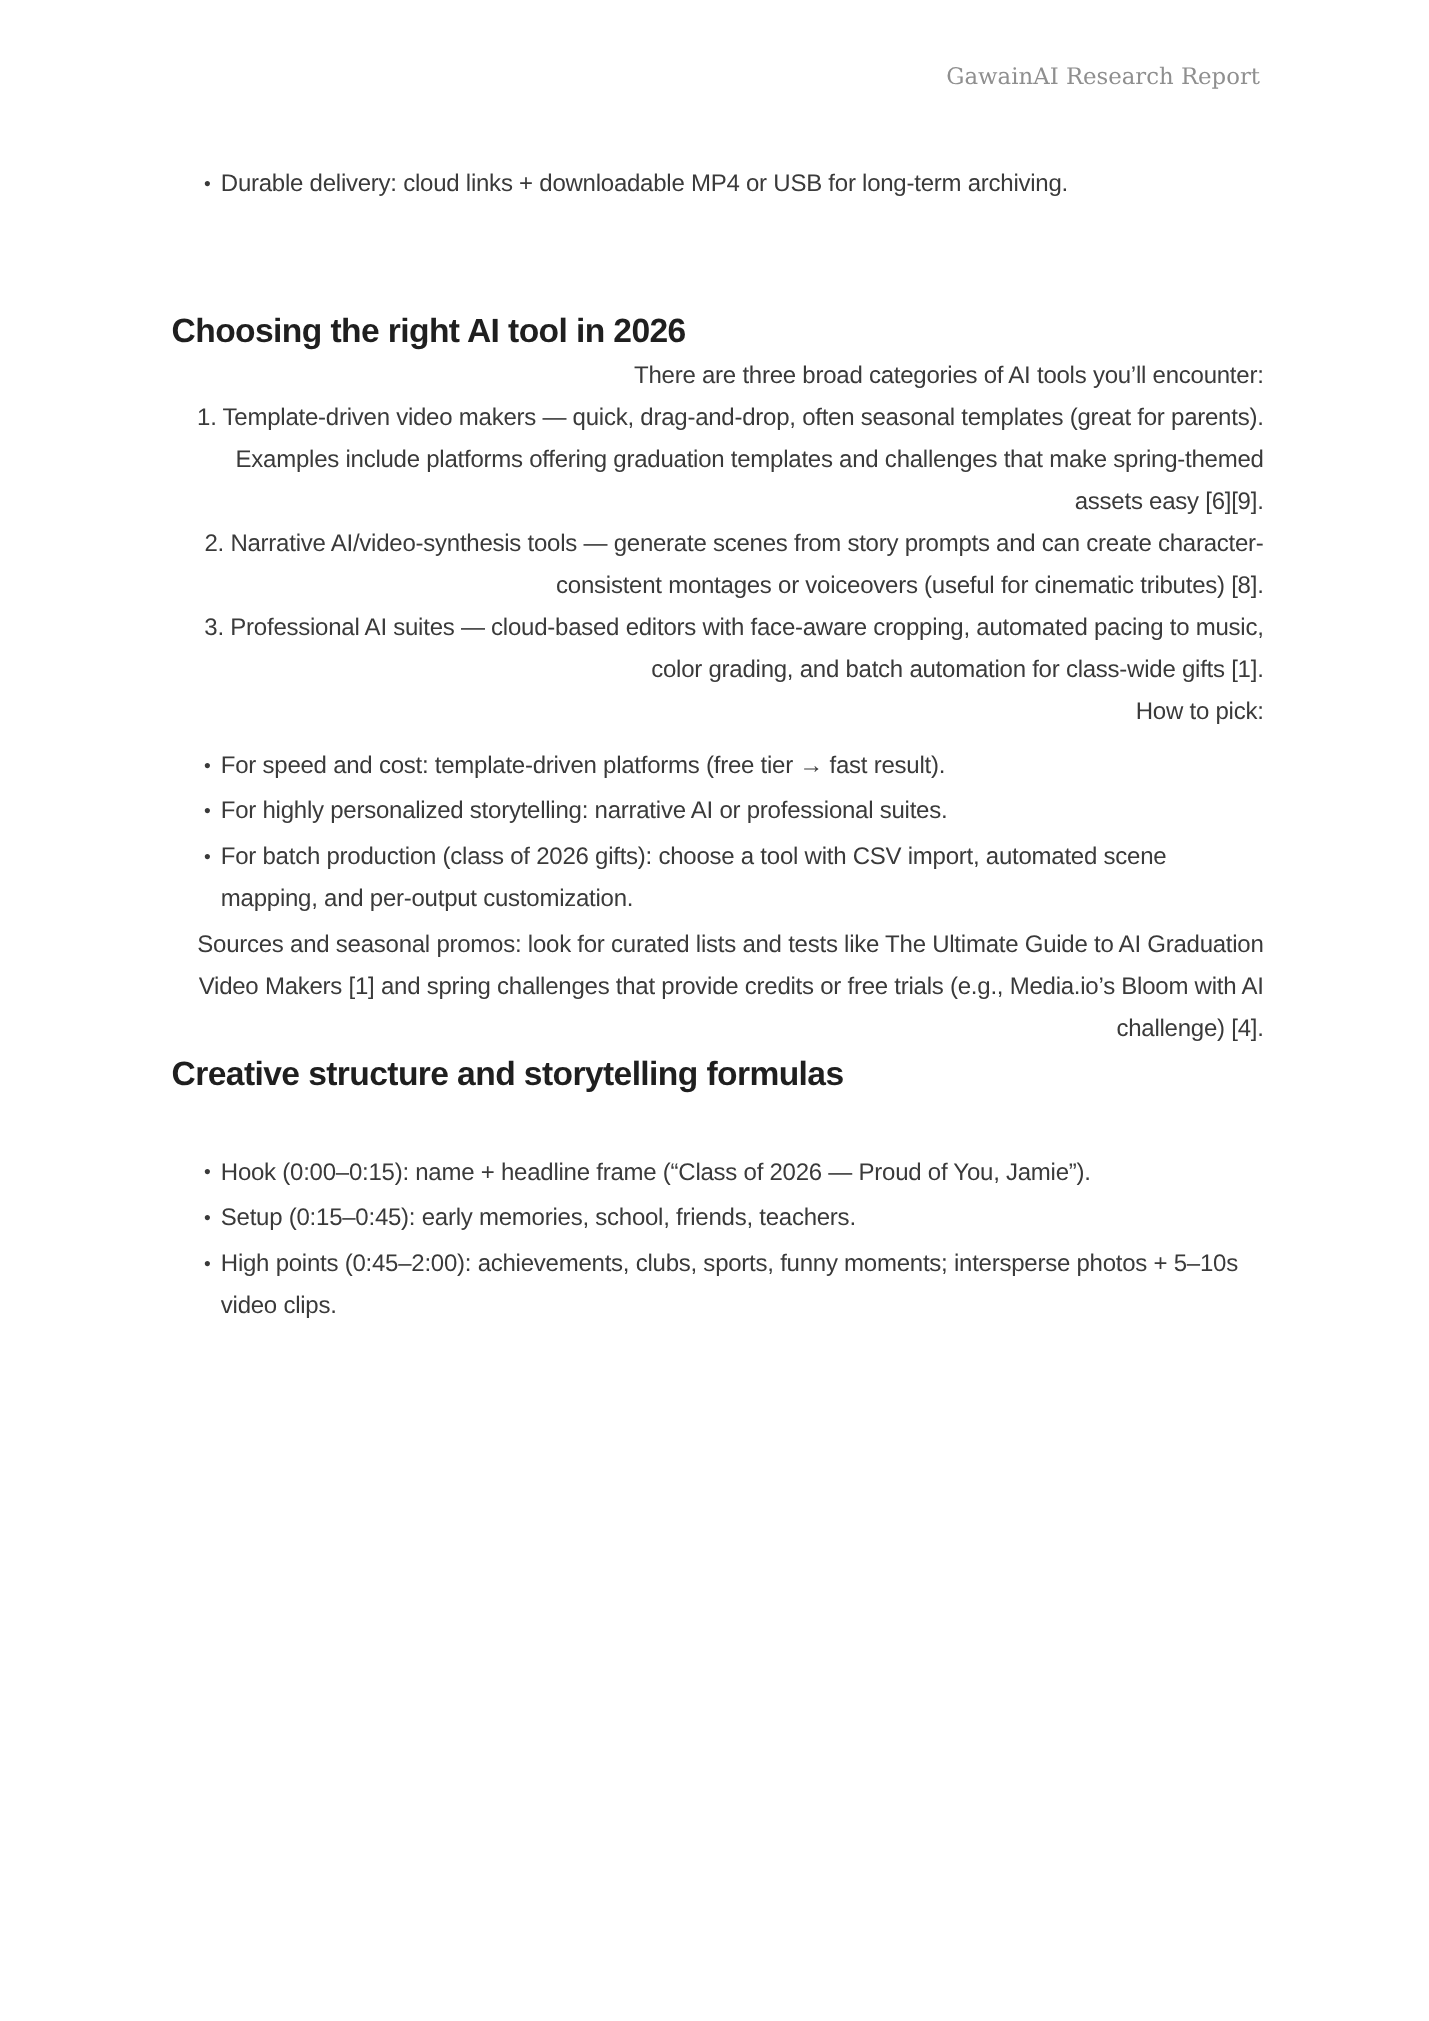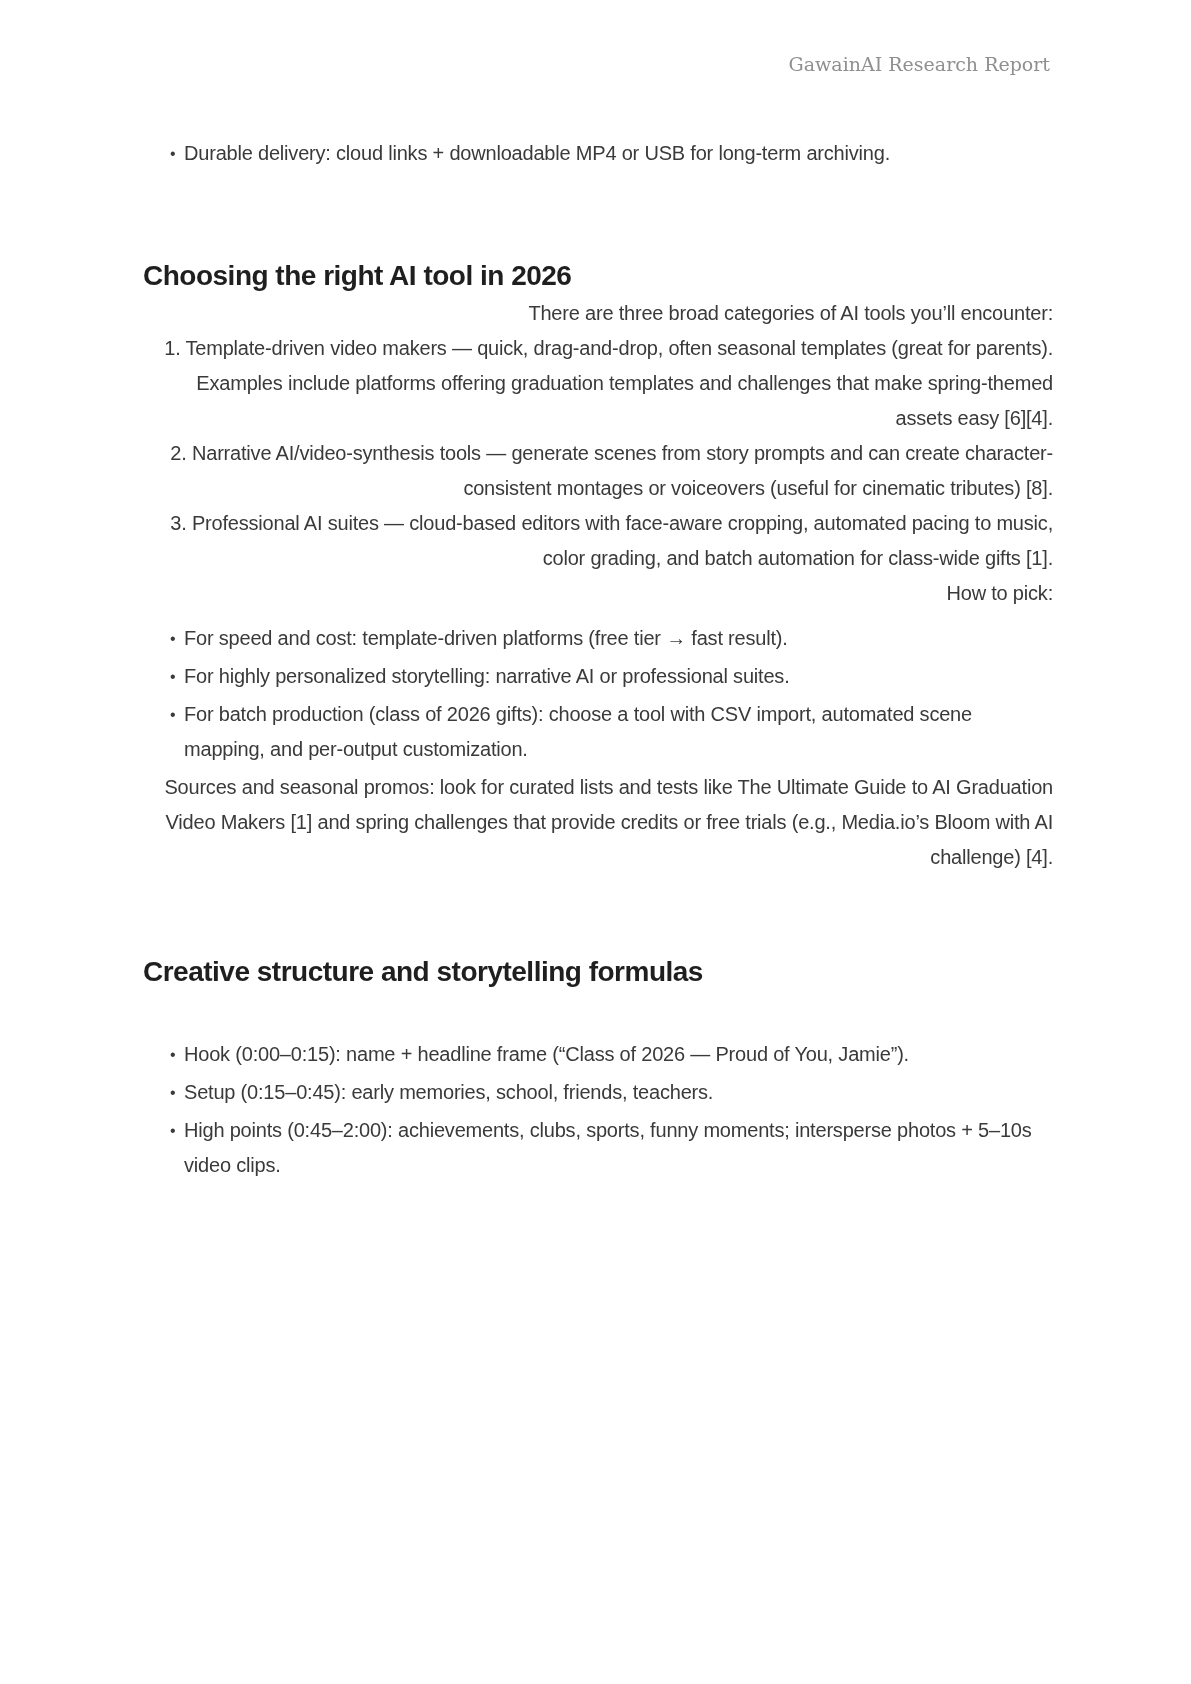--- a/index.html
+++ b/index.html
@@ -62,21 +62,21 @@
     width: 14px;
     margin-left: 27px;
     font-size: 16px;
     line-height: 35px;
     color: #3a3a3a;
   }
   .bullet-item .bullet-text {
     flex: 1 1 auto;
   }
   .p-sources { margin-top: 42px; }
-  .h2-second { margin-top: 77px; }
+  .h2-second { }
   .p-structure { margin-top: 63px; }
   .doc-footer {
     position: absolute;
     top: 1596px;
     left: 0;
     width: 100%;
     text-align: center;
     font-family: "DejaVu Serif", serif;
     font-size: 24px;
     line-height: 24px;
@@ -94,21 +94,21 @@
 
     <div class="bullet-item intro-bullet">
       <span class="dot">•</span>
       <span class="bullet-text">Durable delivery: cloud links + downloadable MP4 or USB for long-term archiving.</span>
     </div>
 
     <h2 class="h2-first">Choosing the right AI tool in 2026</h2>
 
     <p class="p-categories">There are three broad categories of AI tools you’ll encounter:</p>
 
-    <p class="num-item-1">1. Template-driven video makers — quick, drag-and-drop, often seasonal templates (great for parents). Examples include platforms offering graduation templates and challenges that make spring-themed assets easy [6][4].</p>
+    <p class="num-item-1">1. Template-driven video makers — quick, drag-and-drop, often seasonal templates (great for parents). Examples include platforms offering graduation templates and challenges that make spring-themed assets easy [6][9].</p>
     <p class="num-item-2">2. Narrative AI/video-synthesis tools — generate scenes from story prompts and can create character-consistent montages or voiceovers (useful for cinematic tributes) [8].</p>
     <p class="num-item-3">3. Professional AI suites — cloud-based editors with face-aware cropping, automated pacing to music, color grading, and batch automation for class-wide gifts [1].</p>
 
     <p class="p-how-to-pick">How to pick:</p>
 
     <div class="bullet-list">
       <div class="bullet-item">
         <span class="dot">•</span>
         <span class="bullet-text">For speed and cost: template-driven platforms (free tier → fast result).</span>
       </div>

